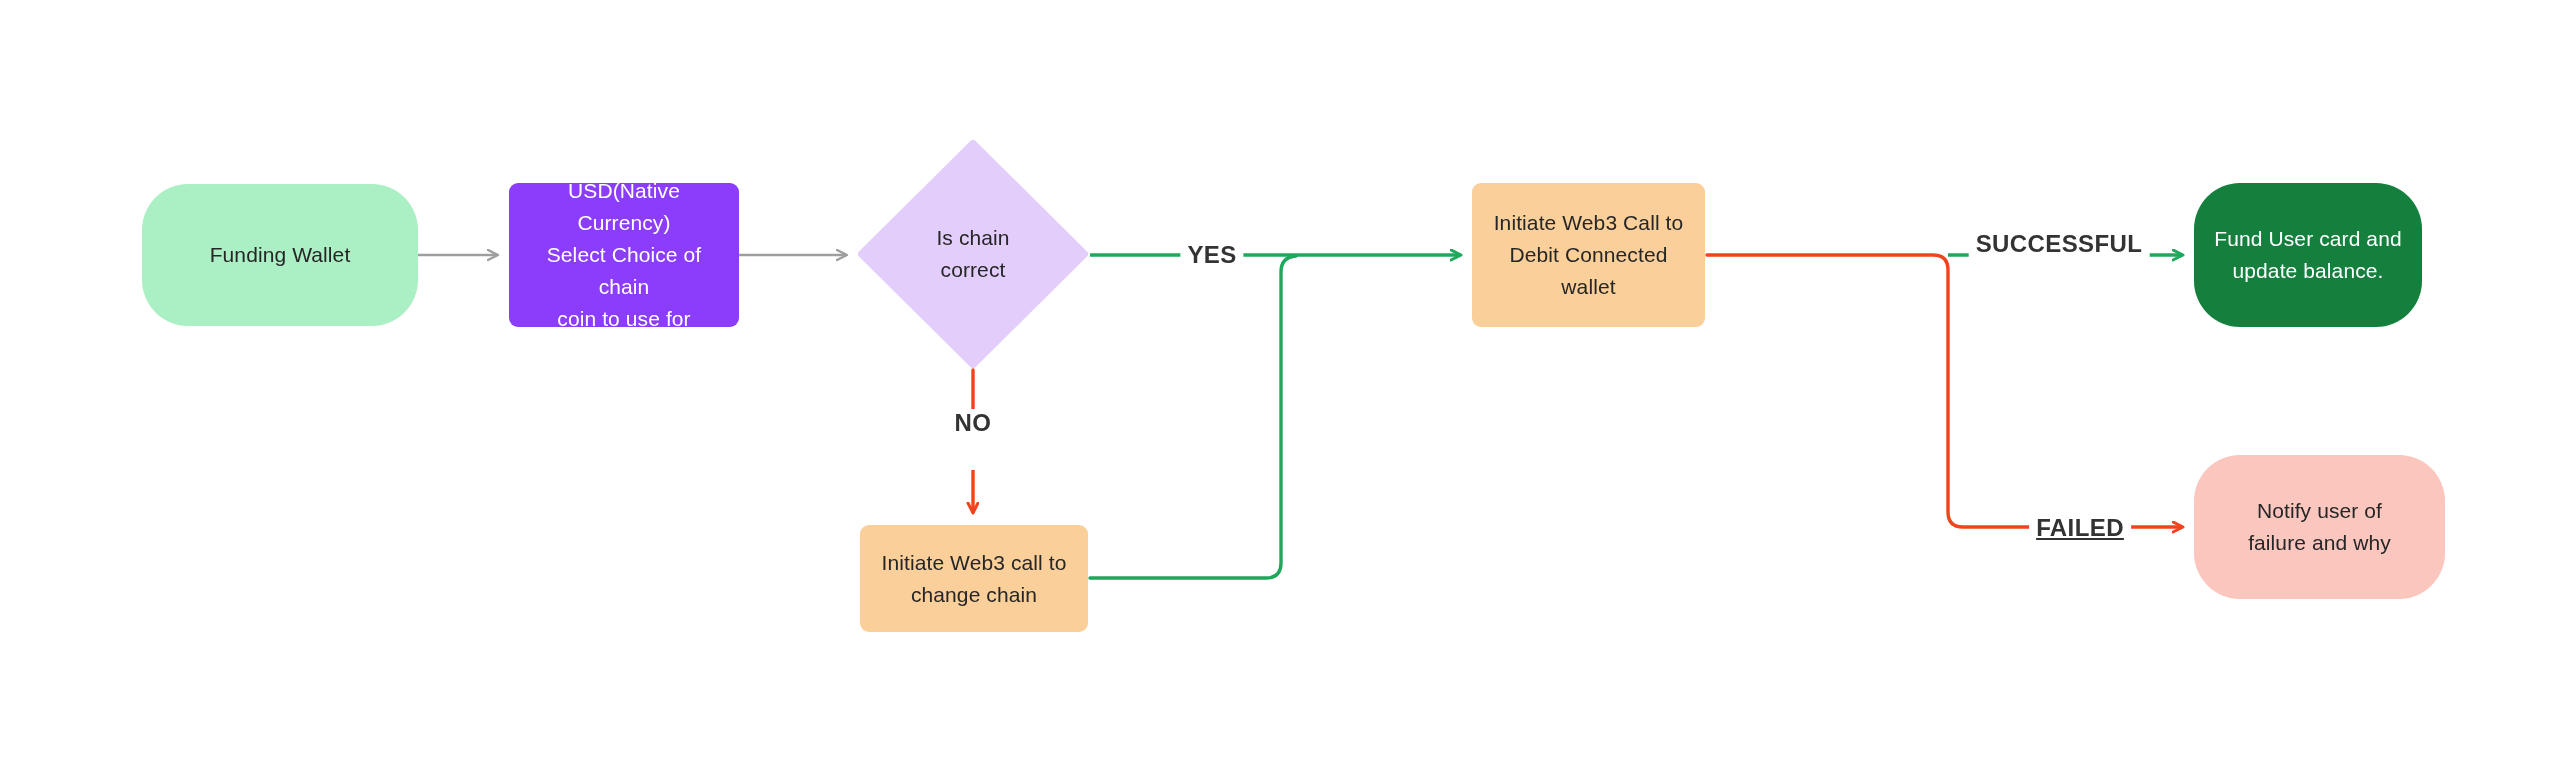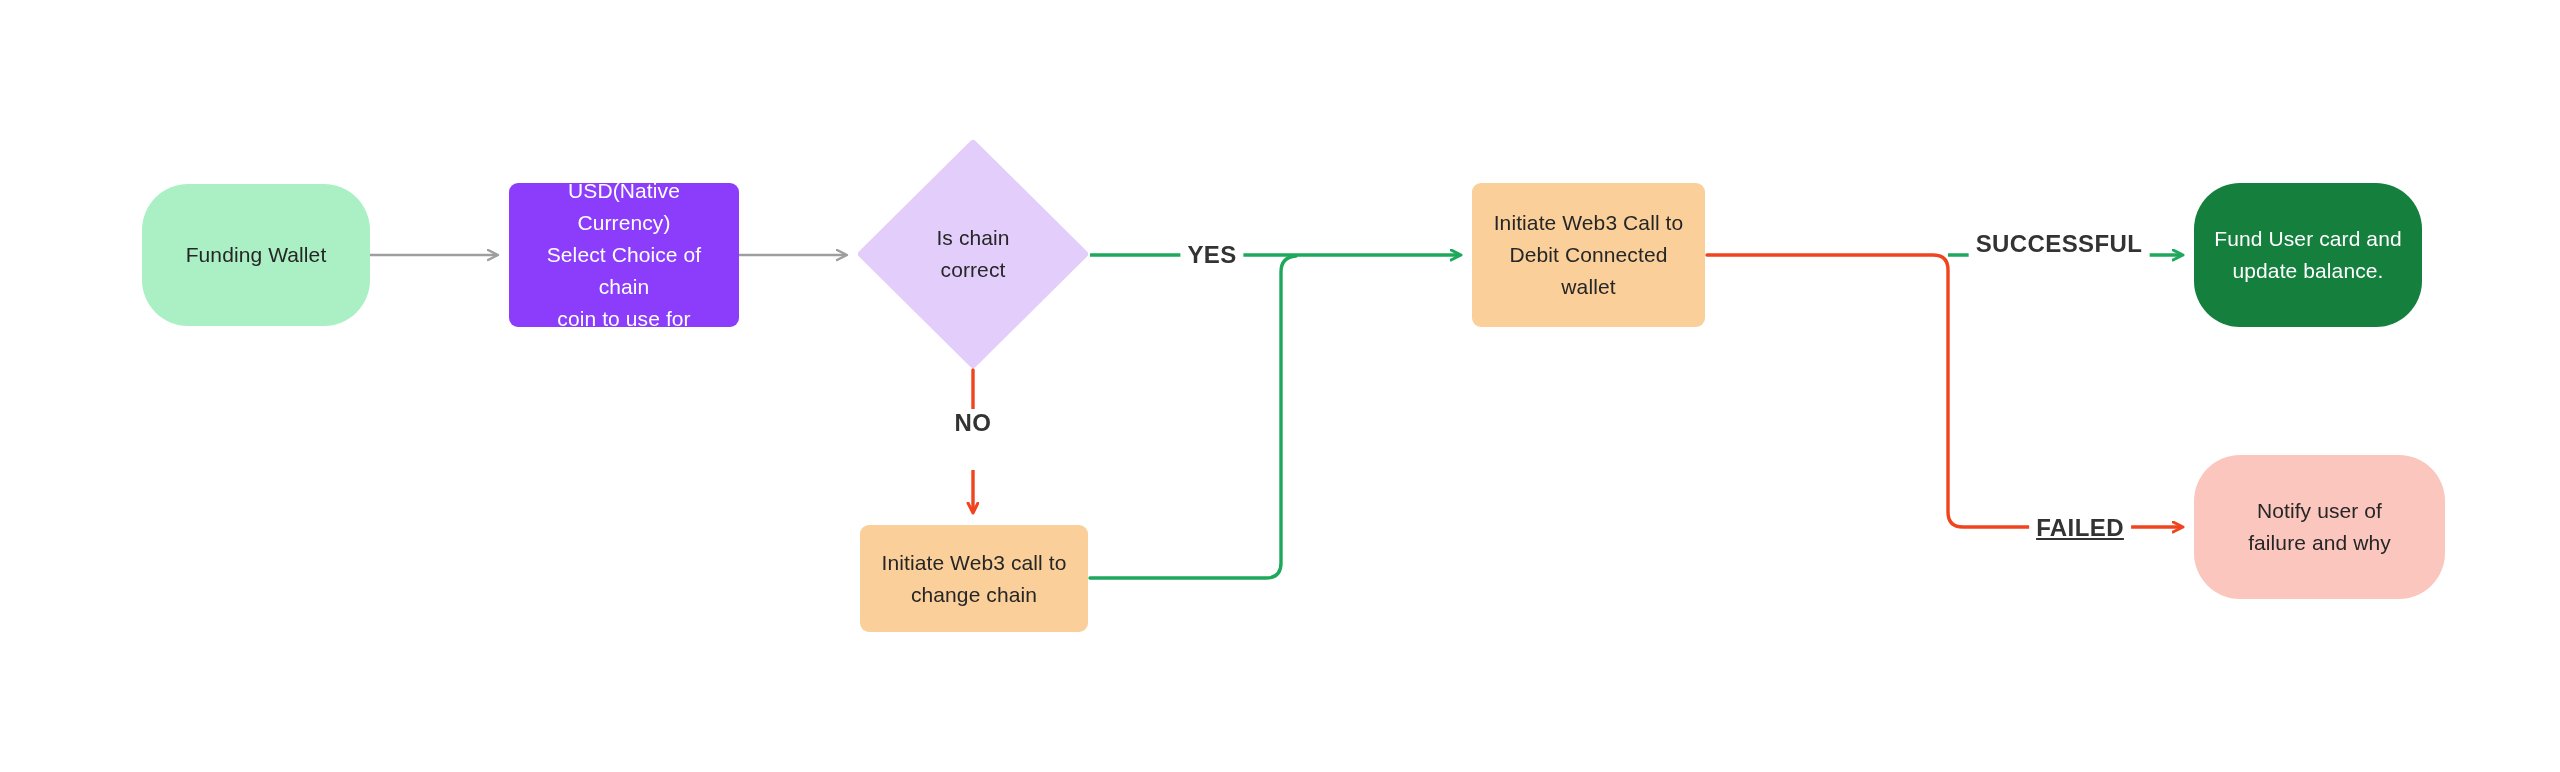--- a/index.html
+++ b/index.html
@@ -36,21 +36,21 @@
     letter-spacing: 0.1px;
   }
   .node .node-text {
     display: block;
     padding: 0 11px;
     white-space: pre-line;
   }
 
   
   .n-funding {
-    left: 142px; top: 184px; width: 228px; height: 142px;
+    left: 142px; top: 184px; width: 276px; height: 142px;
     background: #abf0c4;
     border-radius: 46px;
     color: #262626;
     font-size: 21px;
     justify-content: center;
   }
   .n-enter {
     left: 509px; top: 183px; width: 230px; height: 144px;
     background: #8b3dfb;
     border-radius: 9px;

